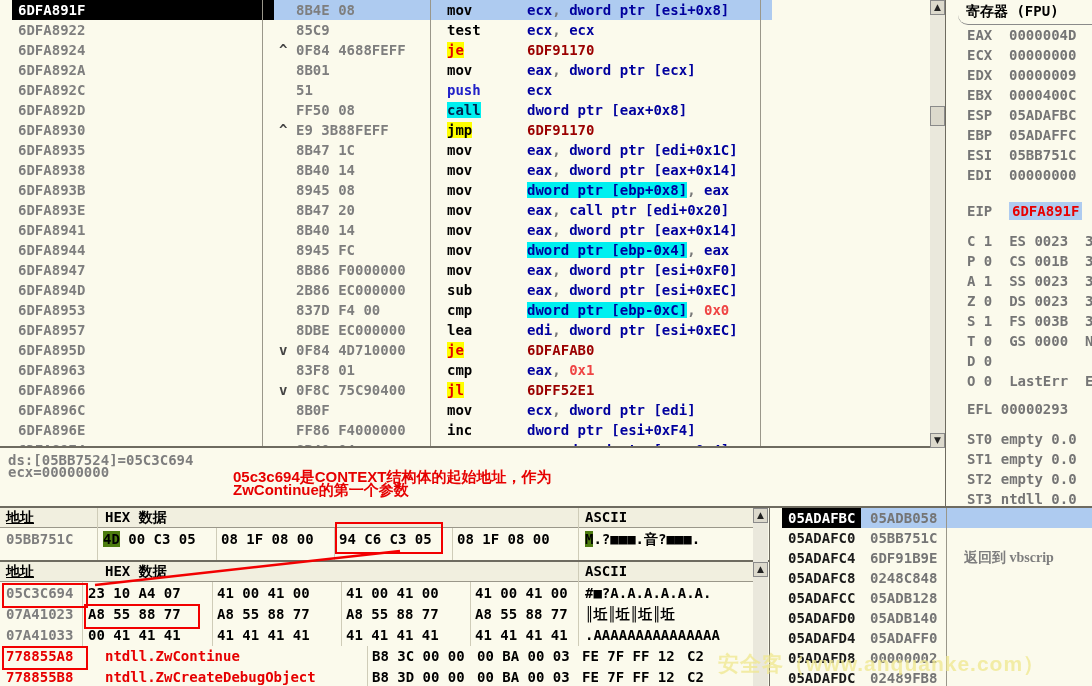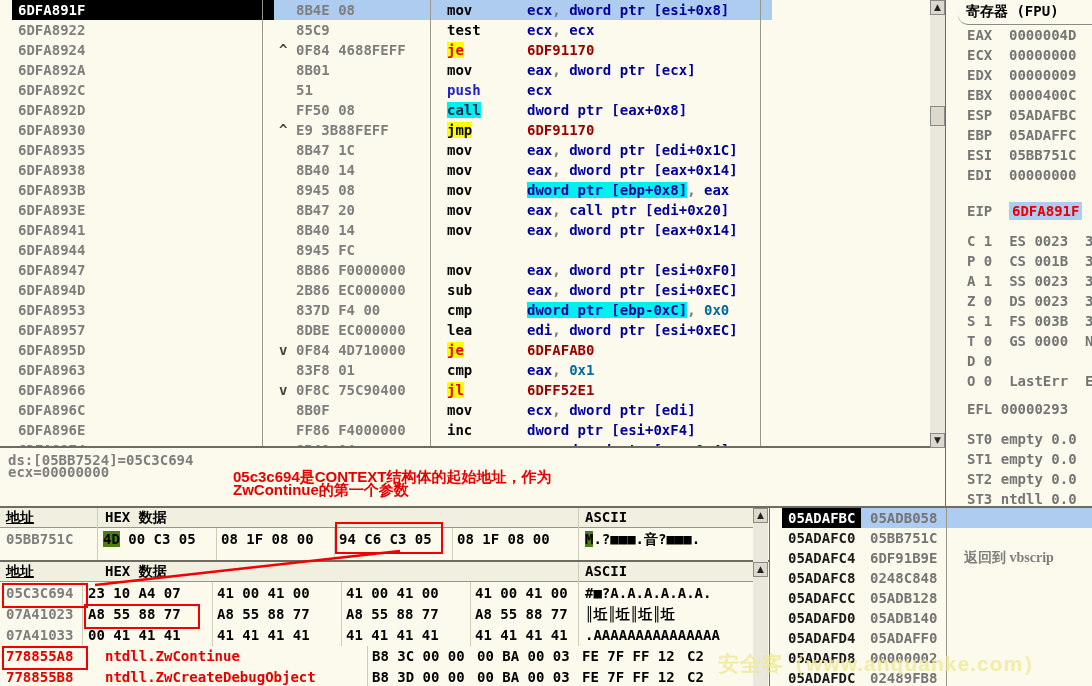--- a/index.html
+++ b/index.html
@@ -24,21 +24,21 @@
   .dcomment{flex:1;}
   .drow.sel .dbytes,.drow.sel .dinstr{background:#AECBF0;}
   .mncell{display:inline-block;width:80px;}
   .m-k{color:#000;}
   .m-b{color:#2121C8;}
   .m-jy{color:#E00000;background:#FFFF00;}
   .m-ky{color:#000;background:#FFFF00;}
   .m-kc{color:#00224e;background:#00F0F0;}
   .s-o{color:#00009E;}
   .s-p{color:#777;}
-  .s-c{color:#0369a1;}
+  .s-c{color:#ef4444;}
   .s-t{color:#9B0000;}
   .s-h{color:#00009E;background:#00F0F0;}
 
   
   .sbar{position:absolute;background:#EAE8DC;z-index:4;}
   .sbtn{position:absolute;left:0;width:15px;height:15px;background:#DCD9CC;border:1px solid #8a8a8a;
         box-sizing:border-box;font:9px "DejaVu Sans",sans-serif;color:#222;text-align:center;line-height:13px;}
   .sthumb{position:absolute;left:0;width:15px;background:#DCD9CC;border:1px solid #8a8a8a;box-sizing:border-box;}
 
   
@@ -95,21 +95,21 @@
         <div class="drow"><div class="dcol daddr">6DFA8924</div><div class="dcol dbytes"><span class="darrow">^</span><span>0F84 4688FEFF</span></div><div class="dcol dinstr"><span class="mncell"><span class="mn m-jy">je</span></span><span class="ops"><span class="s-t">6DF91170</span></span></div><div class="dcol dcomment"></div></div>
         <div class="drow"><div class="dcol daddr">6DFA892A</div><div class="dcol dbytes"><span class="darrow"></span><span>8B01</span></div><div class="dcol dinstr"><span class="mncell"><span class="mn m-k">mov</span></span><span class="ops"><span class="s-o">eax</span><span class="s-p">, </span><span class="s-o">dword ptr [ecx]</span></span></div><div class="dcol dcomment"></div></div>
         <div class="drow"><div class="dcol daddr">6DFA892C</div><div class="dcol dbytes"><span class="darrow"></span><span>51</span></div><div class="dcol dinstr"><span class="mncell"><span class="mn m-b">push</span></span><span class="ops"><span class="s-o">ecx</span></span></div><div class="dcol dcomment"></div></div>
         <div class="drow"><div class="dcol daddr">6DFA892D</div><div class="dcol dbytes"><span class="darrow"></span><span>FF50 08</span></div><div class="dcol dinstr"><span class="mncell"><span class="mn m-kc">call</span></span><span class="ops"><span class="s-o">dword ptr [eax+0x8]</span></span></div><div class="dcol dcomment"></div></div>
         <div class="drow"><div class="dcol daddr">6DFA8930</div><div class="dcol dbytes"><span class="darrow">^</span><span>E9 3B88FEFF</span></div><div class="dcol dinstr"><span class="mncell"><span class="mn m-ky">jmp</span></span><span class="ops"><span class="s-t">6DF91170</span></span></div><div class="dcol dcomment"></div></div>
         <div class="drow"><div class="dcol daddr">6DFA8935</div><div class="dcol dbytes"><span class="darrow"></span><span>8B47 1C</span></div><div class="dcol dinstr"><span class="mncell"><span class="mn m-k">mov</span></span><span class="ops"><span class="s-o">eax</span><span class="s-p">, </span><span class="s-o">dword ptr [edi+0x1C]</span></span></div><div class="dcol dcomment"></div></div>
         <div class="drow"><div class="dcol daddr">6DFA8938</div><div class="dcol dbytes"><span class="darrow"></span><span>8B40 14</span></div><div class="dcol dinstr"><span class="mncell"><span class="mn m-k">mov</span></span><span class="ops"><span class="s-o">eax</span><span class="s-p">, </span><span class="s-o">dword ptr [eax+0x14]</span></span></div><div class="dcol dcomment"></div></div>
         <div class="drow"><div class="dcol daddr">6DFA893B</div><div class="dcol dbytes"><span class="darrow"></span><span>8945 08</span></div><div class="dcol dinstr"><span class="mncell"><span class="mn m-k">mov</span></span><span class="ops"><span class="s-h">dword ptr [ebp+0x8]</span><span class="s-p">, </span><span class="s-o">eax</span></span></div><div class="dcol dcomment"></div></div>
         <div class="drow"><div class="dcol daddr">6DFA893E</div><div class="dcol dbytes"><span class="darrow"></span><span>8B47 20</span></div><div class="dcol dinstr"><span class="mncell"><span class="mn m-k">mov</span></span><span class="ops"><span class="s-o">eax</span><span class="s-p">, </span><span class="s-o">call ptr [edi+0x20]</span></span></div><div class="dcol dcomment"></div></div>
         <div class="drow"><div class="dcol daddr">6DFA8941</div><div class="dcol dbytes"><span class="darrow"></span><span>8B40 14</span></div><div class="dcol dinstr"><span class="mncell"><span class="mn m-k">mov</span></span><span class="ops"><span class="s-o">eax</span><span class="s-p">, </span><span class="s-o">dword ptr [eax+0x14]</span></span></div><div class="dcol dcomment"></div></div>
-        <div class="drow"><div class="dcol daddr">6DFA8944</div><div class="dcol dbytes"><span class="darrow"></span><span>8945 FC</span></div><div class="dcol dcomment"></div></div>
+        <div class="drow"><div class="dcol daddr">6DFA8944</div><div class="dcol dbytes"><span class="darrow"></span><span>8945 FC</span></div><div class="dcol dinstr"><span class="mncell"><span class="mn m-k">mov</span></span><span class="ops"><span class="s-h">dword ptr [ebp-0x4]</span><span class="s-p">, </span><span class="s-o">eax</span></span></div><div class="dcol dcomment"></div></div>
         <div class="drow"><div class="dcol daddr">6DFA8947</div><div class="dcol dbytes"><span class="darrow"></span><span>8B86 F0000000</span></div><div class="dcol dinstr"><span class="mncell"><span class="mn m-k">mov</span></span><span class="ops"><span class="s-o">eax</span><span class="s-p">, </span><span class="s-o">dword ptr [esi+0xF0]</span></span></div><div class="dcol dcomment"></div></div>
         <div class="drow"><div class="dcol daddr">6DFA894D</div><div class="dcol dbytes"><span class="darrow"></span><span>2B86 EC000000</span></div><div class="dcol dinstr"><span class="mncell"><span class="mn m-k">sub</span></span><span class="ops"><span class="s-o">eax</span><span class="s-p">, </span><span class="s-o">dword ptr [esi+0xEC]</span></span></div><div class="dcol dcomment"></div></div>
         <div class="drow"><div class="dcol daddr">6DFA8953</div><div class="dcol dbytes"><span class="darrow"></span><span>837D F4 00</span></div><div class="dcol dinstr"><span class="mncell"><span class="mn m-k">cmp</span></span><span class="ops"><span class="s-h">dword ptr [ebp-0xC]</span><span class="s-p">, </span><span class="s-c">0x0</span></span></div><div class="dcol dcomment"></div></div>
         <div class="drow"><div class="dcol daddr">6DFA8957</div><div class="dcol dbytes"><span class="darrow"></span><span>8DBE EC000000</span></div><div class="dcol dinstr"><span class="mncell"><span class="mn m-k">lea</span></span><span class="ops"><span class="s-o">edi</span><span class="s-p">, </span><span class="s-o">dword ptr [esi+0xEC]</span></span></div><div class="dcol dcomment"></div></div>
         <div class="drow"><div class="dcol daddr">6DFA895D</div><div class="dcol dbytes"><span class="darrow">v</span><span>0F84 4D710000</span></div><div class="dcol dinstr"><span class="mncell"><span class="mn m-jy">je</span></span><span class="ops"><span class="s-t">6DFAFAB0</span></span></div><div class="dcol dcomment"></div></div>
         <div class="drow"><div class="dcol daddr">6DFA8963</div><div class="dcol dbytes"><span class="darrow"></span><span>83F8 01</span></div><div class="dcol dinstr"><span class="mncell"><span class="mn m-k">cmp</span></span><span class="ops"><span class="s-o">eax</span><span class="s-p">, </span><span class="s-c">0x1</span></span></div><div class="dcol dcomment"></div></div>
         <div class="drow"><div class="dcol daddr">6DFA8966</div><div class="dcol dbytes"><span class="darrow">v</span><span>0F8C 75C90400</span></div><div class="dcol dinstr"><span class="mncell"><span class="mn m-jy">jl</span></span><span class="ops"><span class="s-t">6DFF52E1</span></span></div><div class="dcol dcomment"></div></div>
         <div class="drow"><div class="dcol daddr">6DFA896C</div><div class="dcol dbytes"><span class="darrow"></span><span>8B0F</span></div><div class="dcol dinstr"><span class="mncell"><span class="mn m-k">mov</span></span><span class="ops"><span class="s-o">ecx</span><span class="s-p">, </span><span class="s-o">dword ptr [edi]</span></span></div><div class="dcol dcomment"></div></div>
         <div class="drow"><div class="dcol daddr">6DFA896E</div><div class="dcol dbytes"><span class="darrow"></span><span>FF86 F4000000</span></div><div class="dcol dinstr"><span class="mncell"><span class="mn m-k">inc</span></span><span class="ops"><span class="s-o">dword ptr [esi+0xF4]</span></span></div><div class="dcol dcomment"></div></div>
         <div class="drow"><div class="dcol daddr">6DFA8974</div><div class="dcol dbytes"><span class="darrow"></span><span>8B40 04</span></div><div class="dcol dinstr"><span class="mncell"><span class="mn m-k">mov</span></span><span class="ops"><span class="s-o">eax</span><span class="s-p">, </span><span class="s-o">dword ptr [eax+0x4]</span></span></div><div class="dcol dcomment"></div></div>

